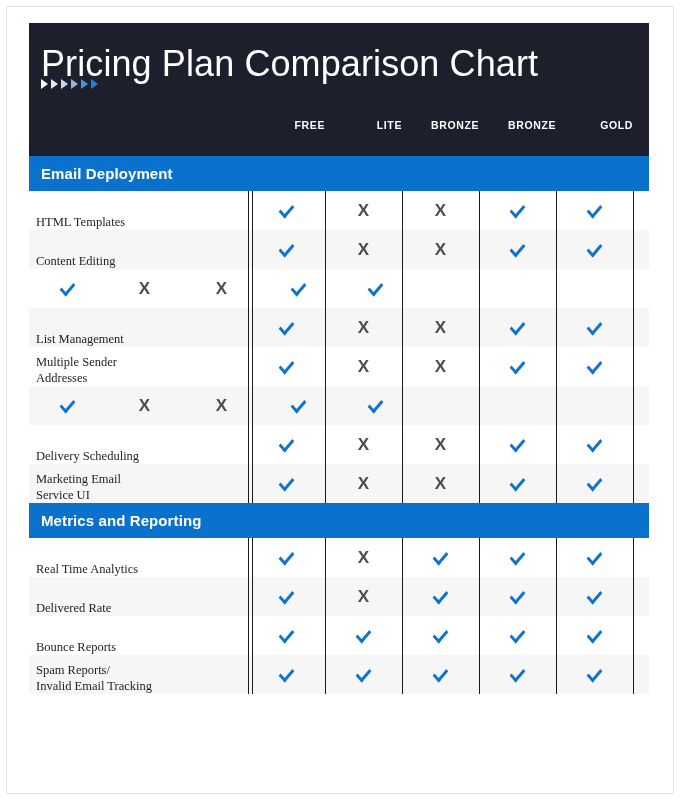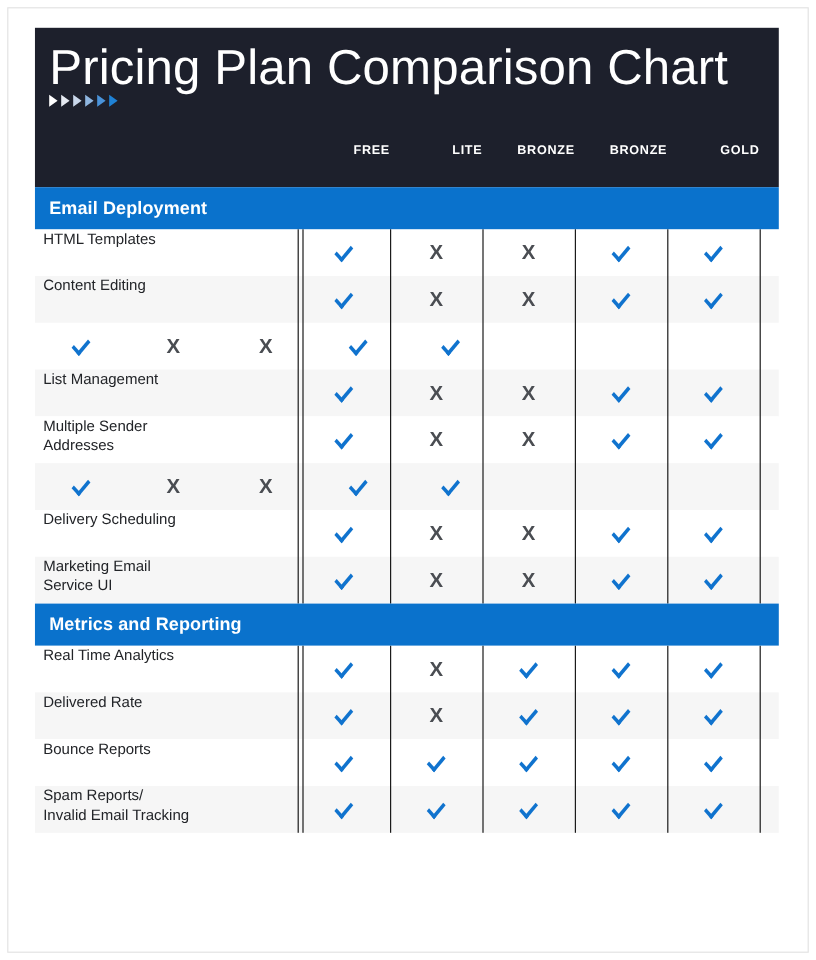--- a/index.html
+++ b/index.html
@@ -30,23 +30,23 @@
     width:830px;              
   }
 
   
   .hdr {
     background:#1d202c;
     height:133px;
     position:relative;
   }
   .hdr-title {
-    position:absolute; left:12px; top:10px;
+    position:absolute; left:12px; top:20px;
     color:#ffffff;
-    font-size:41px;
+    font-size:36px;
     font-weight:400;
     letter-spacing:.1px;
     white-space:nowrap;
   }
   .arrows {
     position:absolute; left:12px; top:56px;
     display:flex; gap:3px;
   }
   .arrows i {
     display:block; width:0; height:0;
@@ -88,25 +88,26 @@
   .row {
     display:flex;
     align-items:stretch;
     background:#ffffff;
     min-height:39px;
   }
   .row.alt { background:#f6f6f6; }
 
   .cell-label {
     width:219px; flex:none;
-    display:flex; align-items:flex-start;
+    display:flex; align-items:flex-end;
     padding-left:7px; padding-right:8px;
     font-size:12.5px;
     color:#222428;
     line-height:16px;
+    font-family:Liberation Serif, serif;
   }
   .cell-label span { display:block; }
 
   .cell-mark {
     width:77px; flex:none;
     display:flex; align-items:center; justify-content:center;
     position:relative;
   }
 
   

